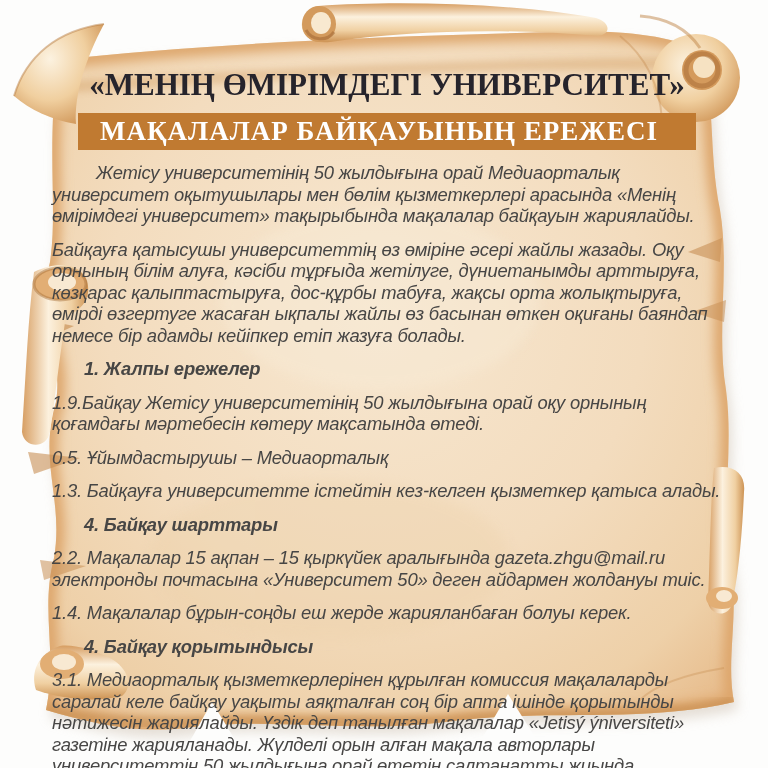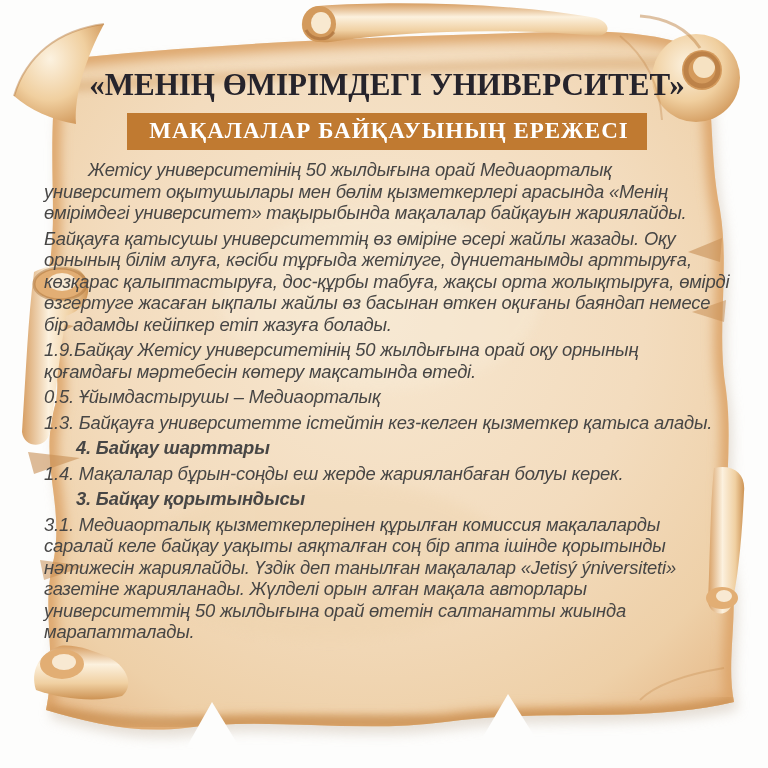--- a/index.html
+++ b/index.html
@@ -23,34 +23,34 @@
     color:var(--title,#26242c);
     white-space:nowrap;
   }
   .subtitle-row{text-align:center;margin-top:9px;}
   .subtitle{
     display:inline-block;
     background:var(--subtitle-bg,#c07a31);
     color:var(--subtitle-text,#ffffff);
     font-family:"Liberation Serif",serif;
     font-weight:700;
-    font-size:23px;
+    font-size:27px;
     line-height:26px;
     letter-spacing:1px;
-    padding:5px 18px 6px 22px;
+    padding:5px 38px 6px 22px;
   }
   .article{
     margin-top:9px;
     font-style:italic;
     font-size:18.4px;
     line-height:21.5px;
     letter-spacing:-0.2px;
     color:var(--body-text,#474645);
   }
-  .article p{margin:4px;}
+  .article p{margin:12px;}
   .article p.indent{text-indent:44px;}
   .article p.heading{font-weight:700;padding-left:32px;}
 </style>
 </head>
 <body>
 
 <div class="stage">
 
   <svg class="parchment" width="768" height="768" viewBox="0 0 768 768" aria-hidden="true">
     <defs>
@@ -142,23 +142,25 @@
   <div class="content">
     <div class="title">«МЕНІҢ ӨМІРІМДЕГІ УНИВЕРСИТЕТ»</div>
 
     <div class="subtitle-row">
       <span class="subtitle">МАҚАЛАЛАР БАЙҚАУЫНЫҢ ЕРЕЖЕСІ</span>
     </div>
 
     <div class="article">
         <p class="indent">Жетісу университетінің 50 жылдығына орай Медиаорталық университет оқытушылары мен бөлім қызметкерлері арасында «Менің өмірімдегі университет» тақырыбында мақалалар байқауын жариялайды.</p>
         <p class="plain">Байқауға қатысушы университеттің өз өміріне әсері жайлы жазады. Оқу орнының білім алуға, кәсіби тұрғыда жетілуге, дүниетанымды арттыруға, көзқарас қалыптастыруға, дос-құрбы табуға, жақсы орта жолықтыруға, өмірді өзгертуге жасаған ықпалы жайлы өз басынан өткен оқиғаны баяндап немесе бір адамды кейіпкер етіп жазуға болады.</p>
+        <p class="heading">1. Жалпы ережелер</p>
         <p class="plain">1.9.Байқау Жетісу университетінің 50 жылдығына орай оқу орнының қоғамдағы мәртебесін көтеру мақсатында өтеді.</p>
         <p class="plain">0.5. Ұйымдастырушы – Медиаорталық</p>
         <p class="plain">1.3. Байқауға университетте істейтін кез-келген қызметкер қатыса алады.</p>
         <p class="heading">4. Байқау шарттары</p>
+        <p class="plain">2.2. Мақалалар 15 ақпан – 15 қыркүйек аралығында gazeta.zhgu@mail.ru электронды почтасына «Университет 50» деген айдармен жолдануы тиіс.</p>
         <p class="plain">1.4. Мақалалар бұрын-соңды еш жерде жарияланбаған болуы керек.</p>
-        <p class="heading">3. Байқау қорытындысы</p>
+        <p class="heading">4. Байқау қорытындысы</p>
         <p class="plain">3.1. Медиаорталық қызметкерлерінен құрылған комиссия мақалаларды саралай келе байқау уақыты аяқталған соң бір апта ішінде қорытынды нәтижесін жариялайды. Үздік деп танылған мақалалар «Jetisý ýniversiteti» газетіне жарияланады. Жүлделі орын алған мақала авторлары университеттің 50 жылдығына орай өтетін салтанатты жиында марапатталады.</p>
       </div>
   </div>
 
 </div>
 
 </body></html>

